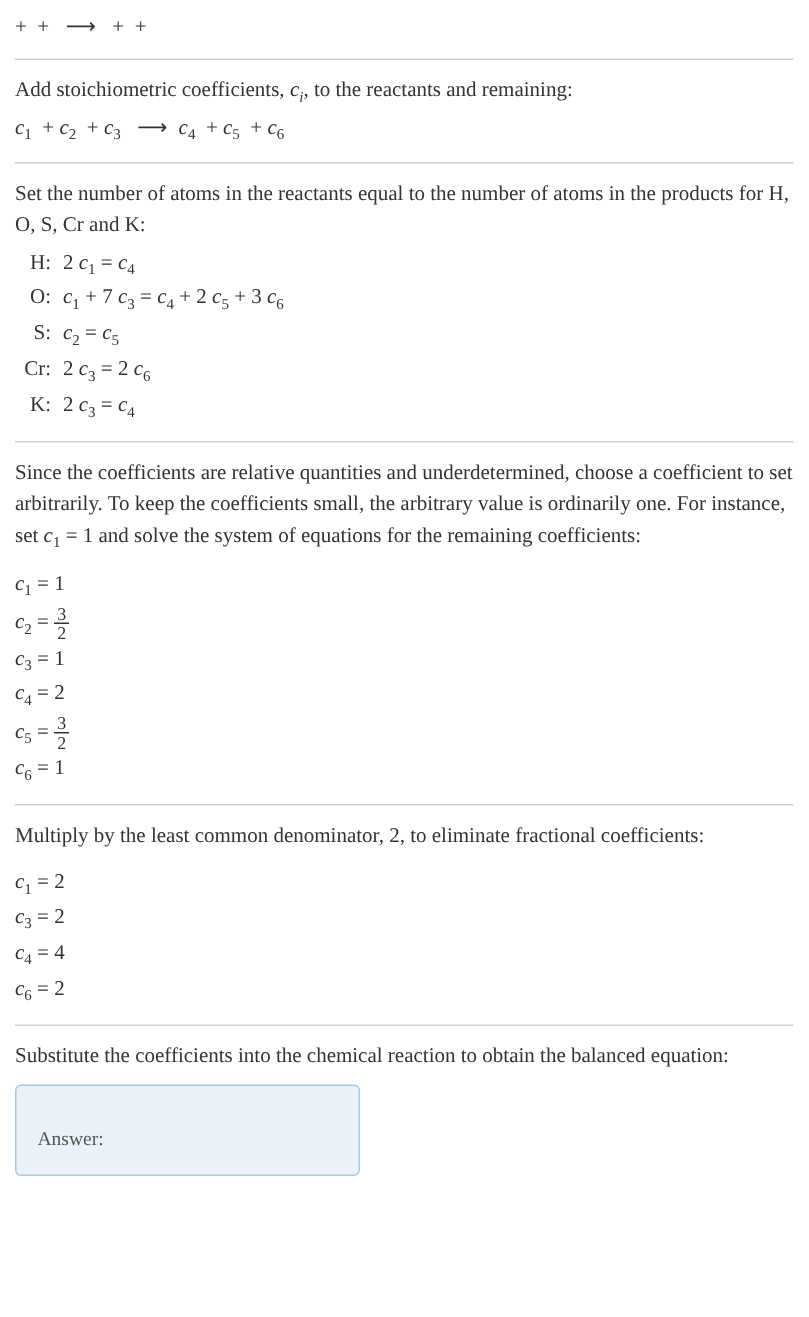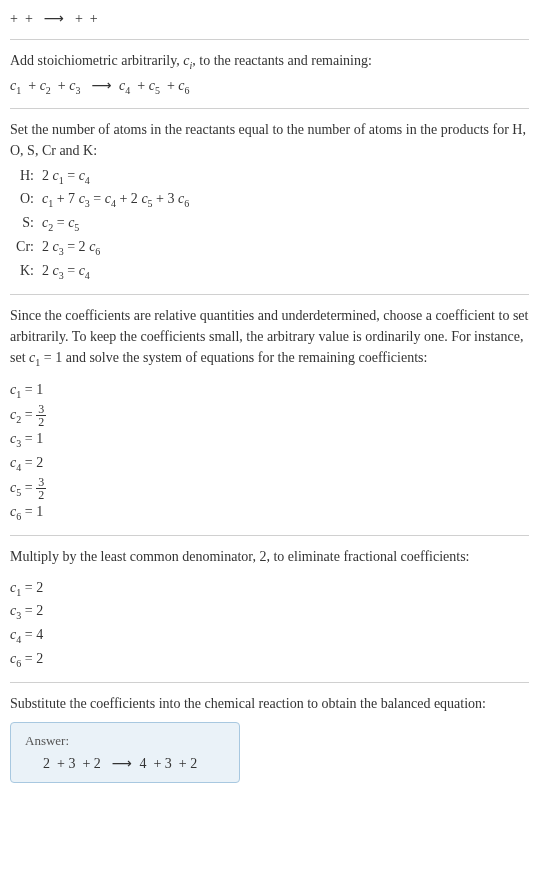--- a/index.html
+++ b/index.html
@@ -84,20 +84,21 @@
       border-radius: 4px;
       padding: 10px 14px;
       margin-top: 6px;
       display: inline-block;
       min-width: 230px;
     }
     .answer-label {
       font-size: 13px;
       color: #555;
       margin-bottom: 6px;
+      margin-top: 17px;
     }
     .answer-content {
       padding-left: 18px;
       font-size: 14px;
     }
     .ital {
       font-style: italic;
     }
   </style>
 </head>
@@ -106,21 +107,21 @@
 <div class="section">
   <div class="line">
     <span> + &nbsp;+ &nbsp;<span class="arrow">⟶</span> &nbsp;+ &nbsp;+ </span>
   </div>
 </div>
 
 <hr>
 
 <div class="section">
   <div class="line">
-    <span>Add stoichiometric arbitrarily, </span><span class="ital">c</span><span class="sub">i</span><span>, to the reactants and remaining:</span>
+    <span>Add stoichiometric coefficients, </span><span class="ital">c</span><span class="sub">i</span><span>, to the reactants and remaining:</span>
   </div>
   <div class="line">
     <span class="ital">c</span><span class="subn">1</span>
     <span> &nbsp;+ </span>
     <span class="ital">c</span><span class="subn">2</span>
     <span> &nbsp;+ </span>
     <span class="ital">c</span><span class="subn">3</span>
     <span> &nbsp;<span class="arrow">⟶</span> </span>
     <span class="ital">c</span><span class="subn">4</span>
     <span> &nbsp;+ </span>
@@ -185,15 +186,14 @@
     <div class="coef-row"><span class="ital">c</span><span class="subn">6</span> = <span>2</span></div>
   </div>
 </div>
 
 <hr>
 
 <div class="section">
   <div class="line">Substitute the coefficients into the chemical reaction to obtain the balanced equation:</div>
   <div class="answer-box">
     <div class="answer-label">Answer:</div>
-    <div class="answer-content">2 &nbsp;+ 3 &nbsp;+ 2 &nbsp;<span class="arrow">⟶</span> 4 &nbsp;+ 3 &nbsp;+ 2 </div>
   </div>
 </div>
 
 </body></html>

